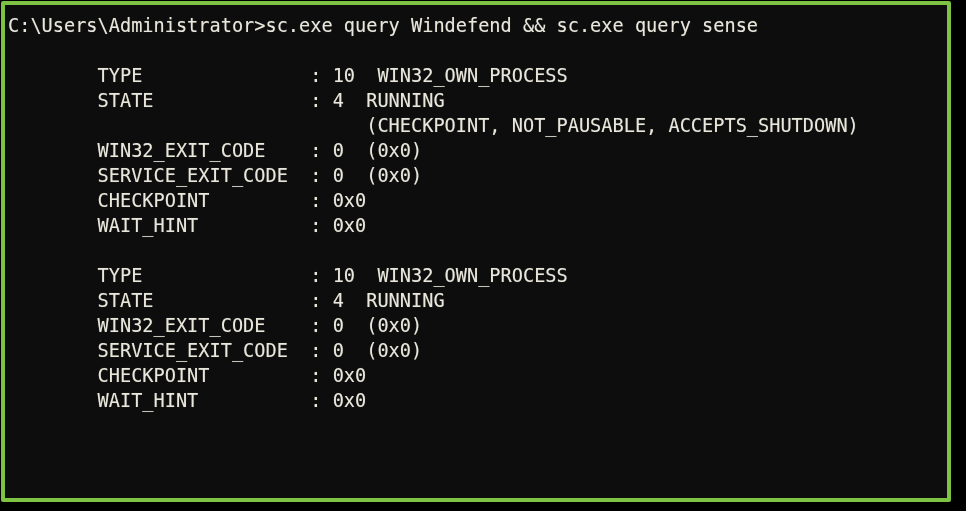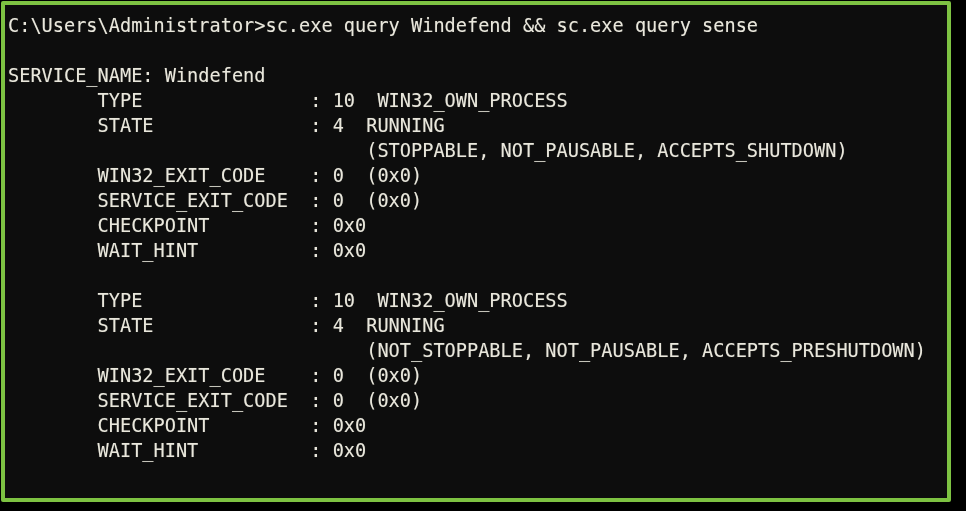--- a/index.html
+++ b/index.html
@@ -44,31 +44,29 @@
   }
 </style>
 </head>
 <body>
 
 <div class="stage">
   <div class="terminal-frame">
     <div class="screen">
       <div class="t-line">C:\Users\Administrator&gt;sc.exe query Windefend &amp;&amp; sc.exe query sense</div>
       <div class="t-line"></div>
-      <div class="t-line">SERVICE_NAME: Windefend</div>
       <div class="t-line">        TYPE               : 10  WIN32_OWN_PROCESS</div>
       <div class="t-line">        STATE              : 4  RUNNING</div>
-      <div class="t-line">                                (STOPPABLE, NOT_PAUSABLE, ACCEPTS_SHUTDOWN)</div>
+      <div class="t-line">                                (CHECKPOINT, NOT_PAUSABLE, ACCEPTS_SHUTDOWN)</div>
       <div class="t-line">        WIN32_EXIT_CODE    : 0  (0x0)</div>
       <div class="t-line">        SERVICE_EXIT_CODE  : 0  (0x0)</div>
       <div class="t-line">        CHECKPOINT         : 0x0</div>
       <div class="t-line">        WAIT_HINT          : 0x0</div>
       <div class="t-line"></div>
       <div class="t-line">        TYPE               : 10  WIN32_OWN_PROCESS</div>
       <div class="t-line">        STATE              : 4  RUNNING</div>
-      <div class="t-line">                                (NOT_STOPPABLE, NOT_PAUSABLE, ACCEPTS_PRESHUTDOWN)</div>
       <div class="t-line">        WIN32_EXIT_CODE    : 0  (0x0)</div>
       <div class="t-line">        SERVICE_EXIT_CODE  : 0  (0x0)</div>
       <div class="t-line">        CHECKPOINT         : 0x0</div>
       <div class="t-line">        WAIT_HINT          : 0x0</div>
     </div>
   </div>
 </div>
 
 </body></html>

